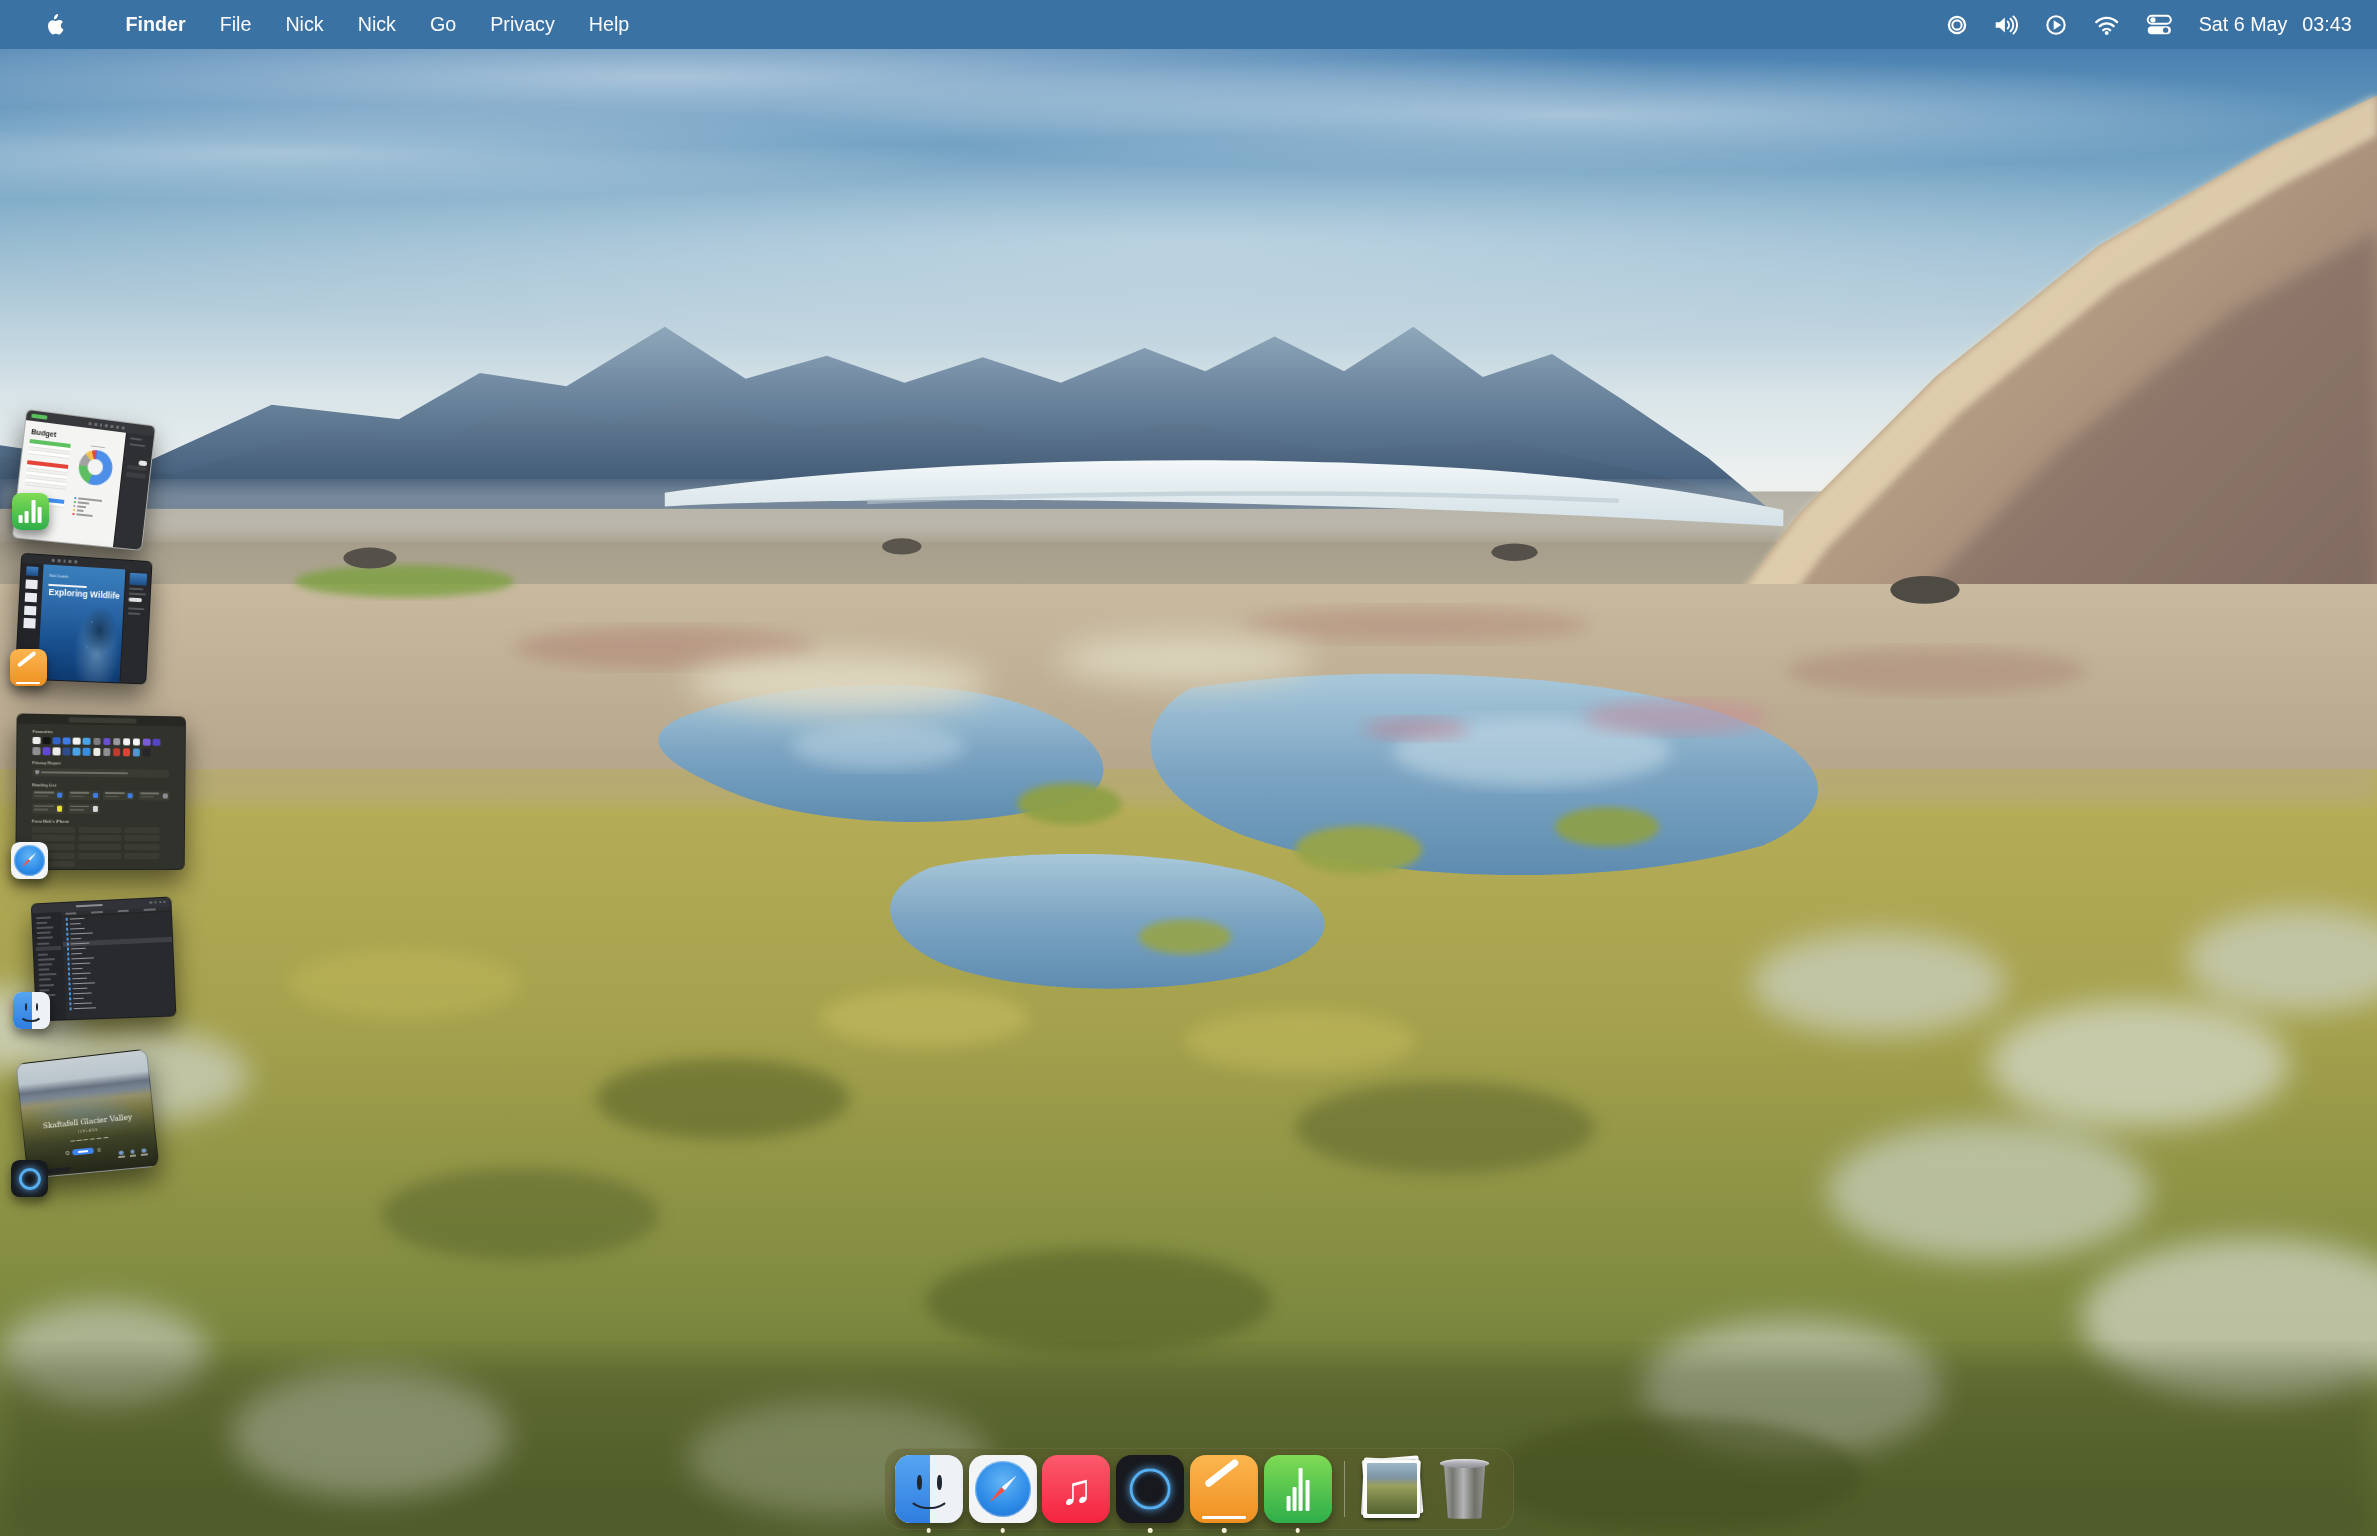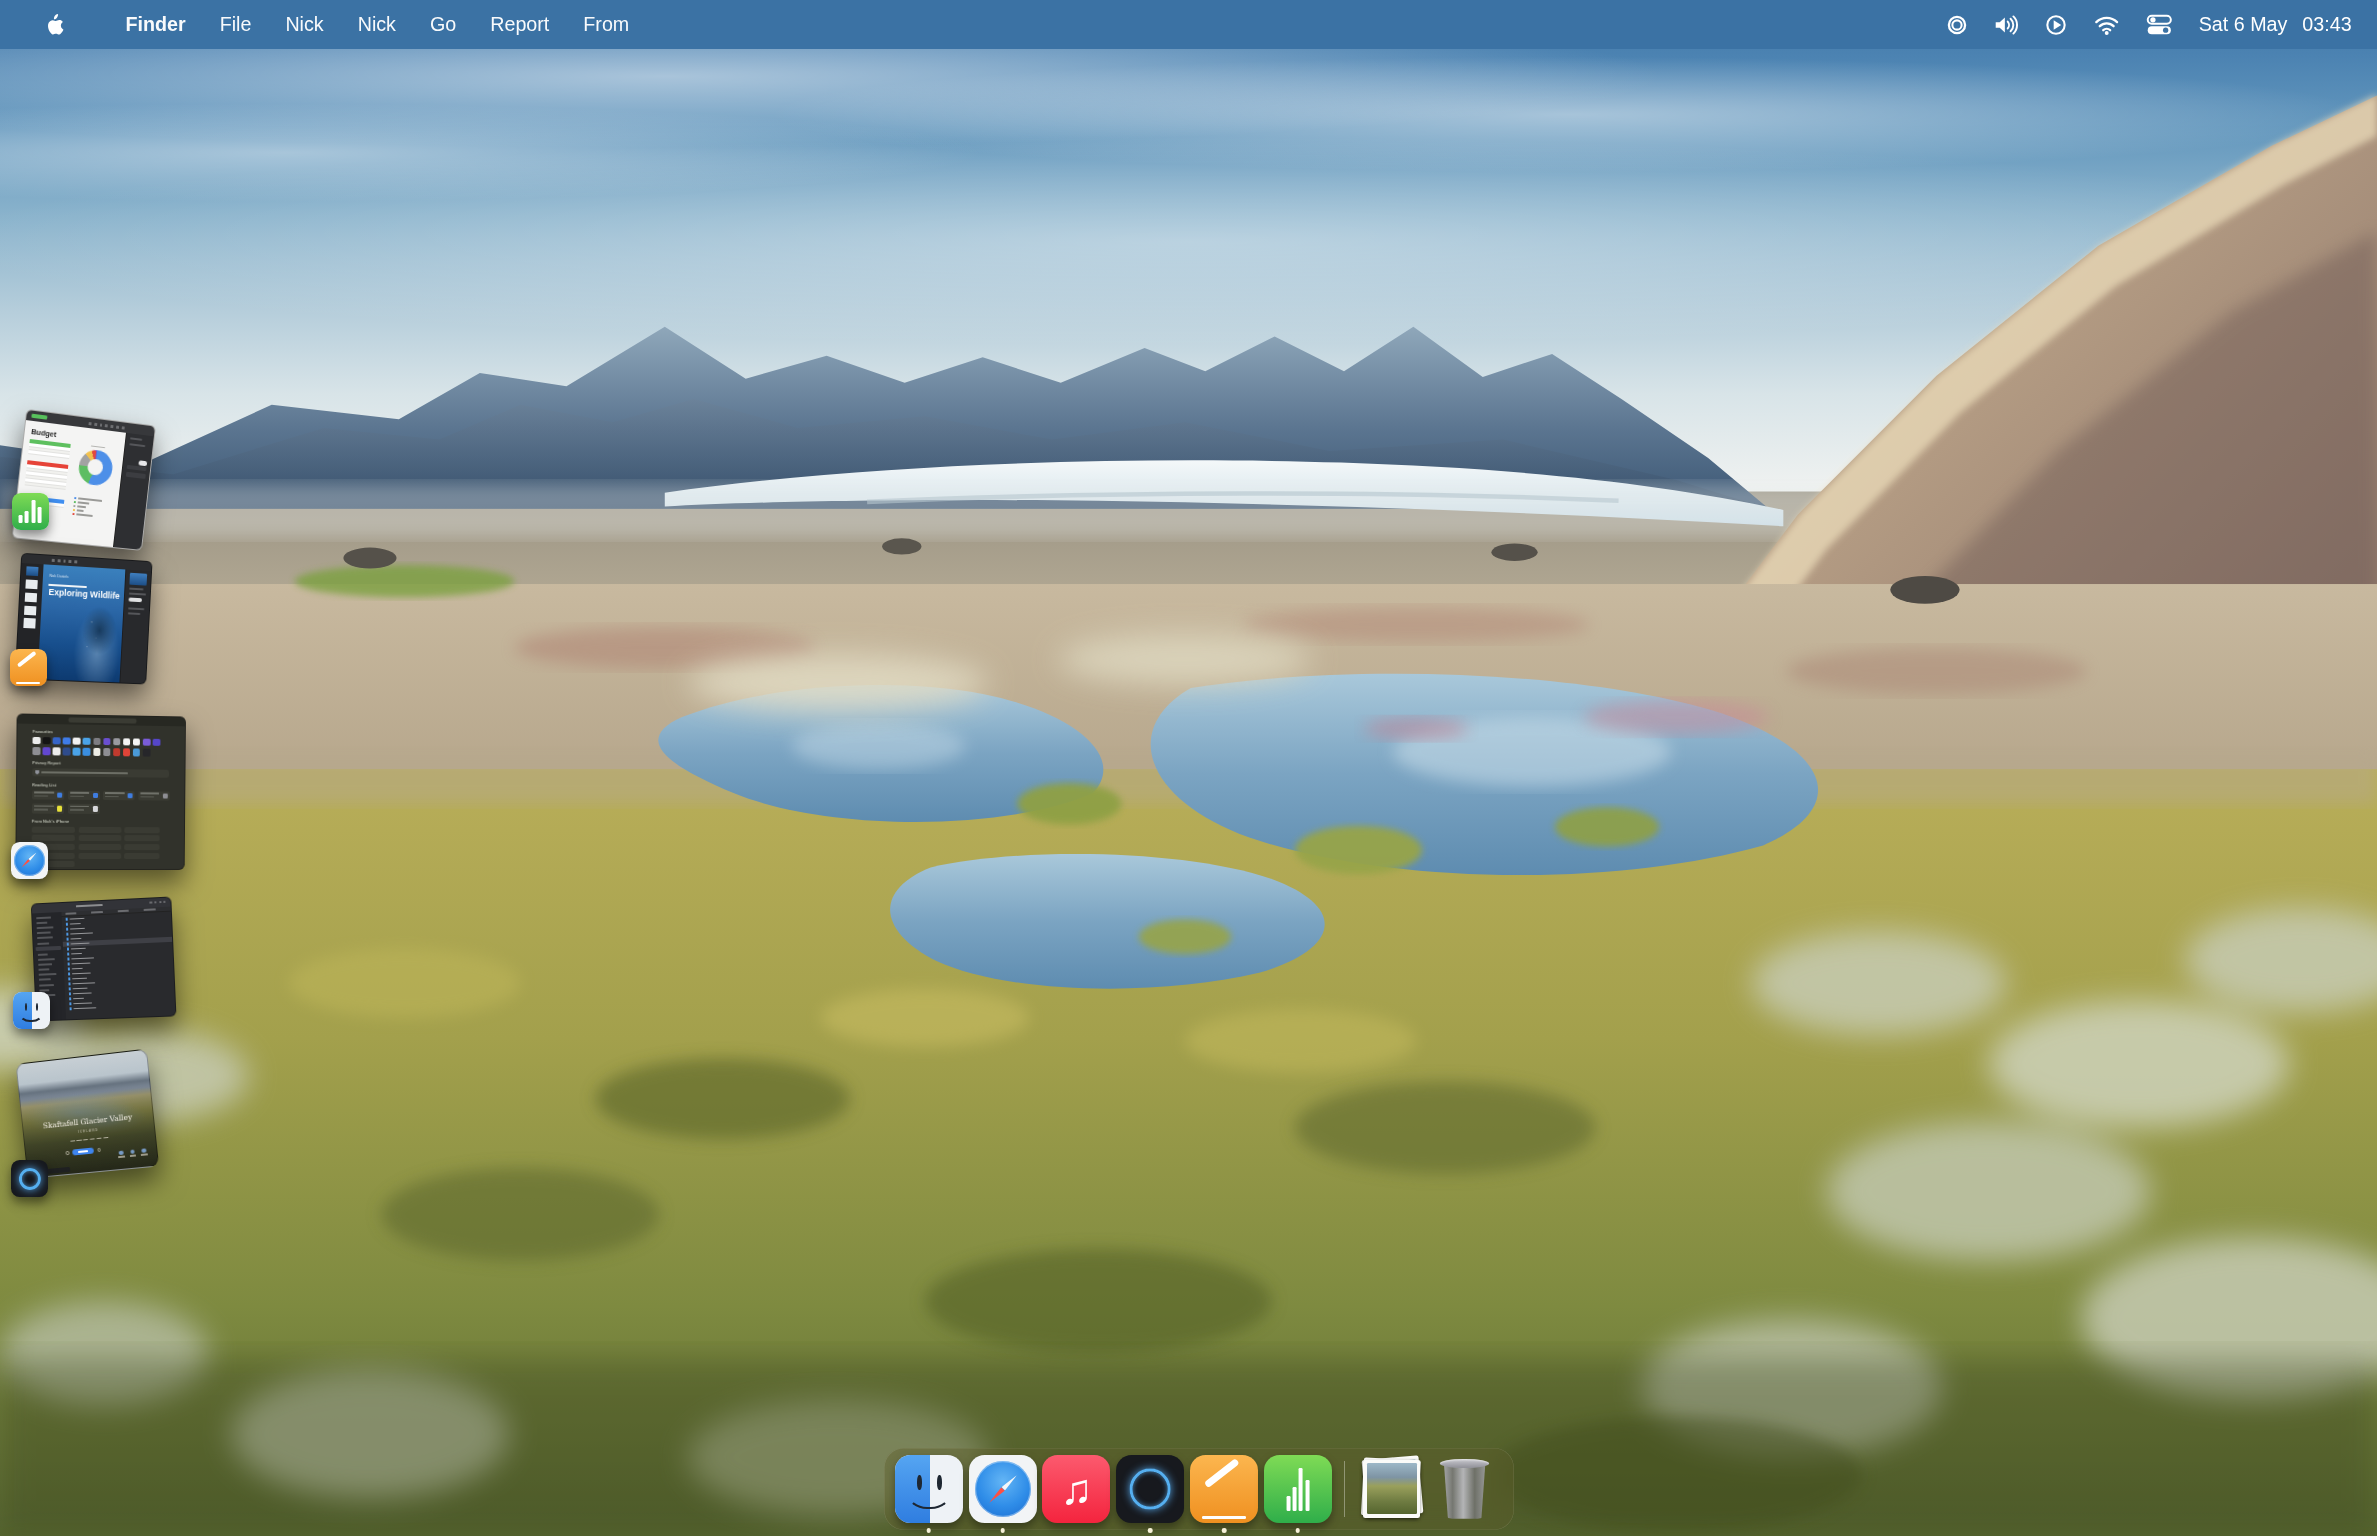--- a/index.html
+++ b/index.html
@@ -331,22 +331,22 @@
       <span style="display:flex;">
         <svg width="18.5" height="22" viewBox="0 0 26 32" fill="#fff">
           <path d="M17.1 5.1c1.7-2 1.5-4.6 1.4-5-1.9.1-3.8 1.3-4.8 2.8-1 1.5-1.3 3.5-1.1 4.8 2 .2 3.6-1 4.5-2.6zM22.6 17.1c0-3.6 2.9-5.3 3-5.4-1.6-2.4-4.1-2.7-5-2.8-2.2-.2-4.2 1.3-5.2 1.3-1.1 0-2.8-1.3-4.6-1.2-2.4 0-4.5 1.4-5.7 3.5-2.4 4.2-.6 10.4 1.7 13.8 1.2 1.7 2.5 3.5 4.3 3.4 1.7-.1 2.4-1.1 4.5-1.1 2.1 0 2.7 1.1 4.6 1.1 1.9 0 3.1-1.7 4.2-3.4 1.3-1.9 1.9-3.8 1.9-3.9-.1-.1-3.6-1.4-3.7-5.3z"></path>
         </svg>
       </span>
       <span class="menu-item app">Finder</span>
       <span class="menu-item">File</span>
       <span class="menu-item">Nick</span>
       <span class="menu-item">Nick</span>
       <span class="menu-item">Go</span>
-      <span class="menu-item">Report</span>
-      <span class="menu-item">From</span>
+      <span class="menu-item">Privacy</span>
+      <span class="menu-item">Help</span>
     </div>
     <div class="menu-right">
       <svg width="22" height="22" viewBox="0 0 38 38">
         <circle cx="19" cy="19" r="14" fill="none" stroke="#fff" stroke-width="4"></circle>
         <circle cx="19" cy="19" r="8" fill="none" stroke="#fff" stroke-width="3.5"></circle>
       </svg>
       <svg width="24" height="22" viewBox="0 0 42 38">
         <polygon points="3,14 10,14 19,6 19,32 10,24 3,24" fill="#fff"></polygon>
         <path d="M24 13 A9 9 0 0 1 24 25" stroke="#fff" stroke-width="3.4" fill="none" stroke-linecap="round"></path>
         <path d="M29 8 A15 15 0 0 1 29 30" stroke="#fff" stroke-width="3.4" fill="none" stroke-linecap="round"></path>

